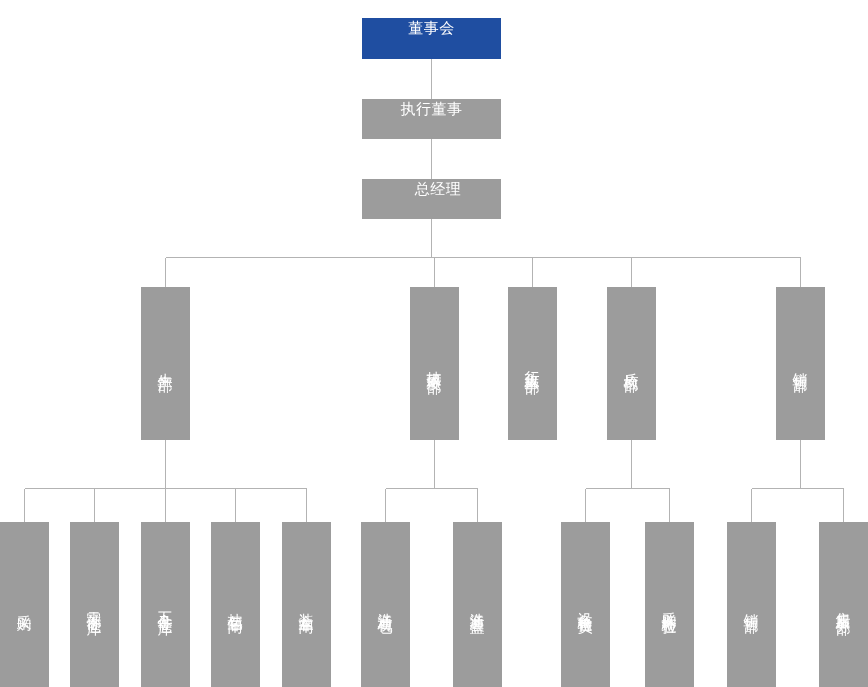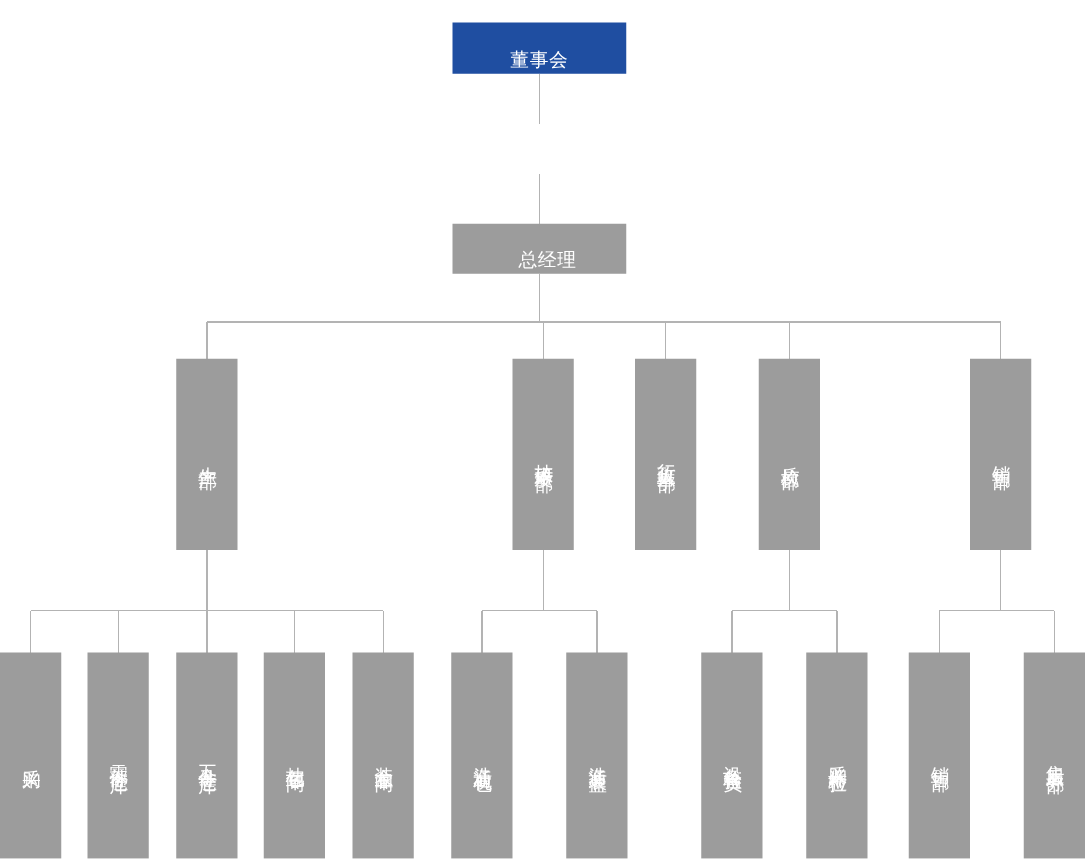--- a/index.html
+++ b/index.html
@@ -22,21 +22,21 @@
     left: 0;
     top: 0;
     width: 868px;
     height: 687px;
     pointer-events: none;
   }
   .node {
     position: absolute;
     box-sizing: border-box;
     display: flex;
-    align-items: flex-end;
+    align-items: flex-start;
     justify-content: center;
     color: #ffffff;
     background: #9c9c9c;
     z-index: 2;
   }
   .node.root {
     background: #1f4ea1;
   }
   .node .label {
     font-size: 15px;
@@ -104,20 +104,23 @@
       <line x1="751.5" y1="488.5" x2="843.5" y2="488.5"></line>
       <line x1="751.5" y1="488.5" x2="751.5" y2="522"></line>
       <line x1="843.5" y1="488.5" x2="843.5" y2="522"></line>
     </g>
   </svg>
 
   <div class="node root horiz" style="left:362px; top:18px; width:139px; height:41px;">
     <span class="label">董事会</span>
   </div>
 
+  <div class="node horiz" style="left:362px; top:99px; width:139px; height:40px;">
+    <span class="label">执行董事</span>
+  </div>
 
   <div class="node horiz" style="left:362px; top:179px; width:139px; height:40px;padding-left:13px;">
     <span class="label">总经理</span>
   </div>
 
   <div class="node vert" style="left:141px; top:287px; width:49px; height:153px;">
     <span class="label">生产部</span>
   </div>
 
   <div class="node vert" style="left:410px; top:287px; width:49px; height:153px;">

